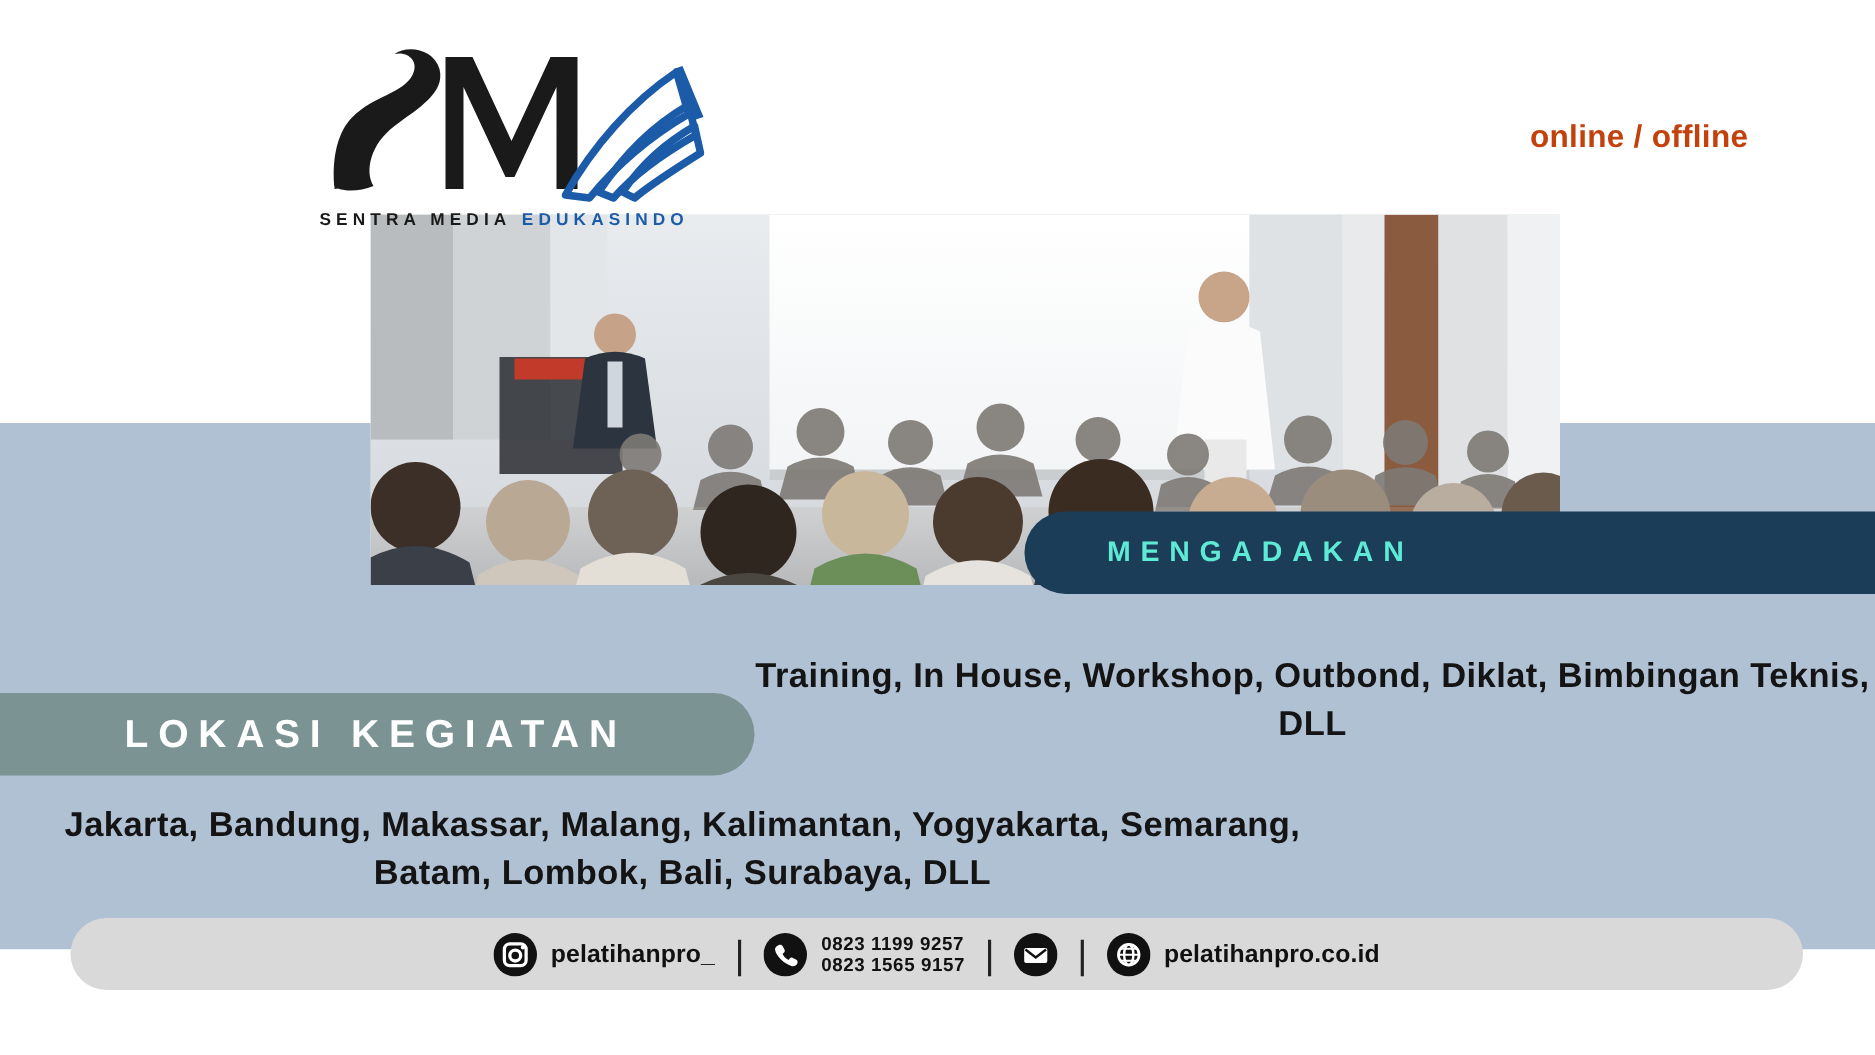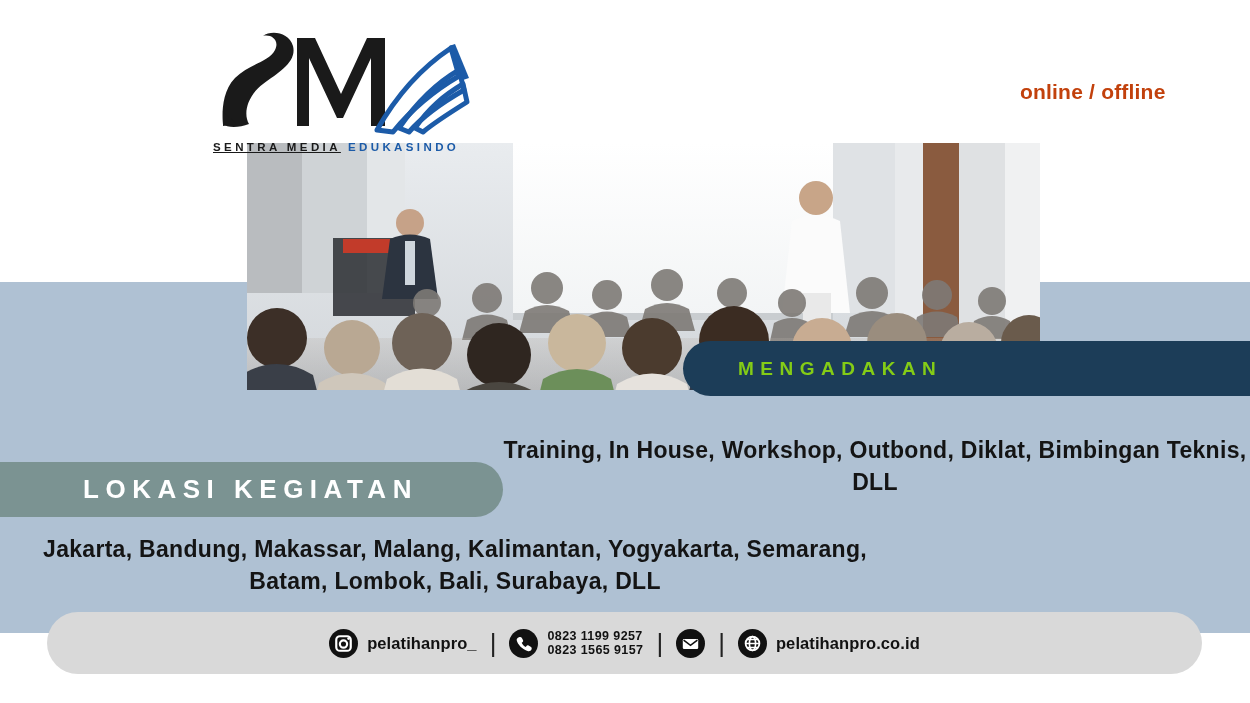--- a/index.html
+++ b/index.html
@@ -26,21 +26,21 @@
   .logo{
     position:absolute; left:213px; top:28px; width:262px; height:125px;
     z-index:6;
   }
   .logo svg{ display:block; }
   .logo-wordmark{
     position:absolute; left:0; bottom:0; width:262px;
     display:flex; align-items:baseline; gap:7px;
     font-size:11.5px; font-weight:700; letter-spacing:3.4px;
   }
-  .lw-dark{ color:#1a1a1a;text-decoration:underline; }
+  .lw-dark{ color:#1a1a1a; }
   .lw-blue{ color:#1c5ba8; }
 
   
   .headline{
     position:absolute; left:497px; top:16px;
     font-family:"Liberation Serif", serif;
     font-size:118px; line-height:118px; font-weight:700;
     color:#1c3d58; letter-spacing:-1px;
     z-index:7;
   }
@@ -57,21 +57,21 @@
   }
   .photo svg{ display:block; width:793px; height:247px; }
 
   
   .pill-mengadakan{
     position:absolute; left:683px; top:341px; width:567px; height:55px;
     background:#1c3d58; border-radius:28px 0 0 28px;
     display:flex; align-items:center; z-index:8;
   }
   .pill-mengadakan .plabel{
-    color:#84cc16; font-size:19px; font-weight:700; letter-spacing:6.5px;
+    color:#5eead4; font-size:19px; font-weight:700; letter-spacing:6.5px;
     margin-left:55px;
   }
 
   .services{
     position:absolute; left:500px; top:414px; width:750px;
     text-align:center; color:#141414;
     font-size:23px; font-weight:700; line-height:32px; letter-spacing:.3px;
     z-index:8;
     margin-top:20px;
   }
@@ -89,21 +89,21 @@
 
   .locations{
     position:absolute; left:25px; top:533px; width:860px;
     text-align:center; color:#141414;
     font-size:23px; font-weight:700; line-height:32px; letter-spacing:.3px;
     z-index:8;
   }
 
   
   .footer-bar{
-    position:absolute; left:47px; top:612px; width:1155px; height:62px;
+    position:absolute; left:47px; top:612px; width:1155px; height:48px;
     background:#d9d9d9; border-radius:31px; z-index:9;
     display:flex; align-items:center; justify-content:center; gap:0;
   }
   .contact{
     display:flex; align-items:center; gap:9px;
     color:#111; font-size:16.5px; font-weight:700; letter-spacing:.1px;
   }
   .contact .txt{ white-space:pre-line; }
   .phone-lines{
     font-size:12.5px; line-height:14px; font-weight:700; letter-spacing:.4px;

